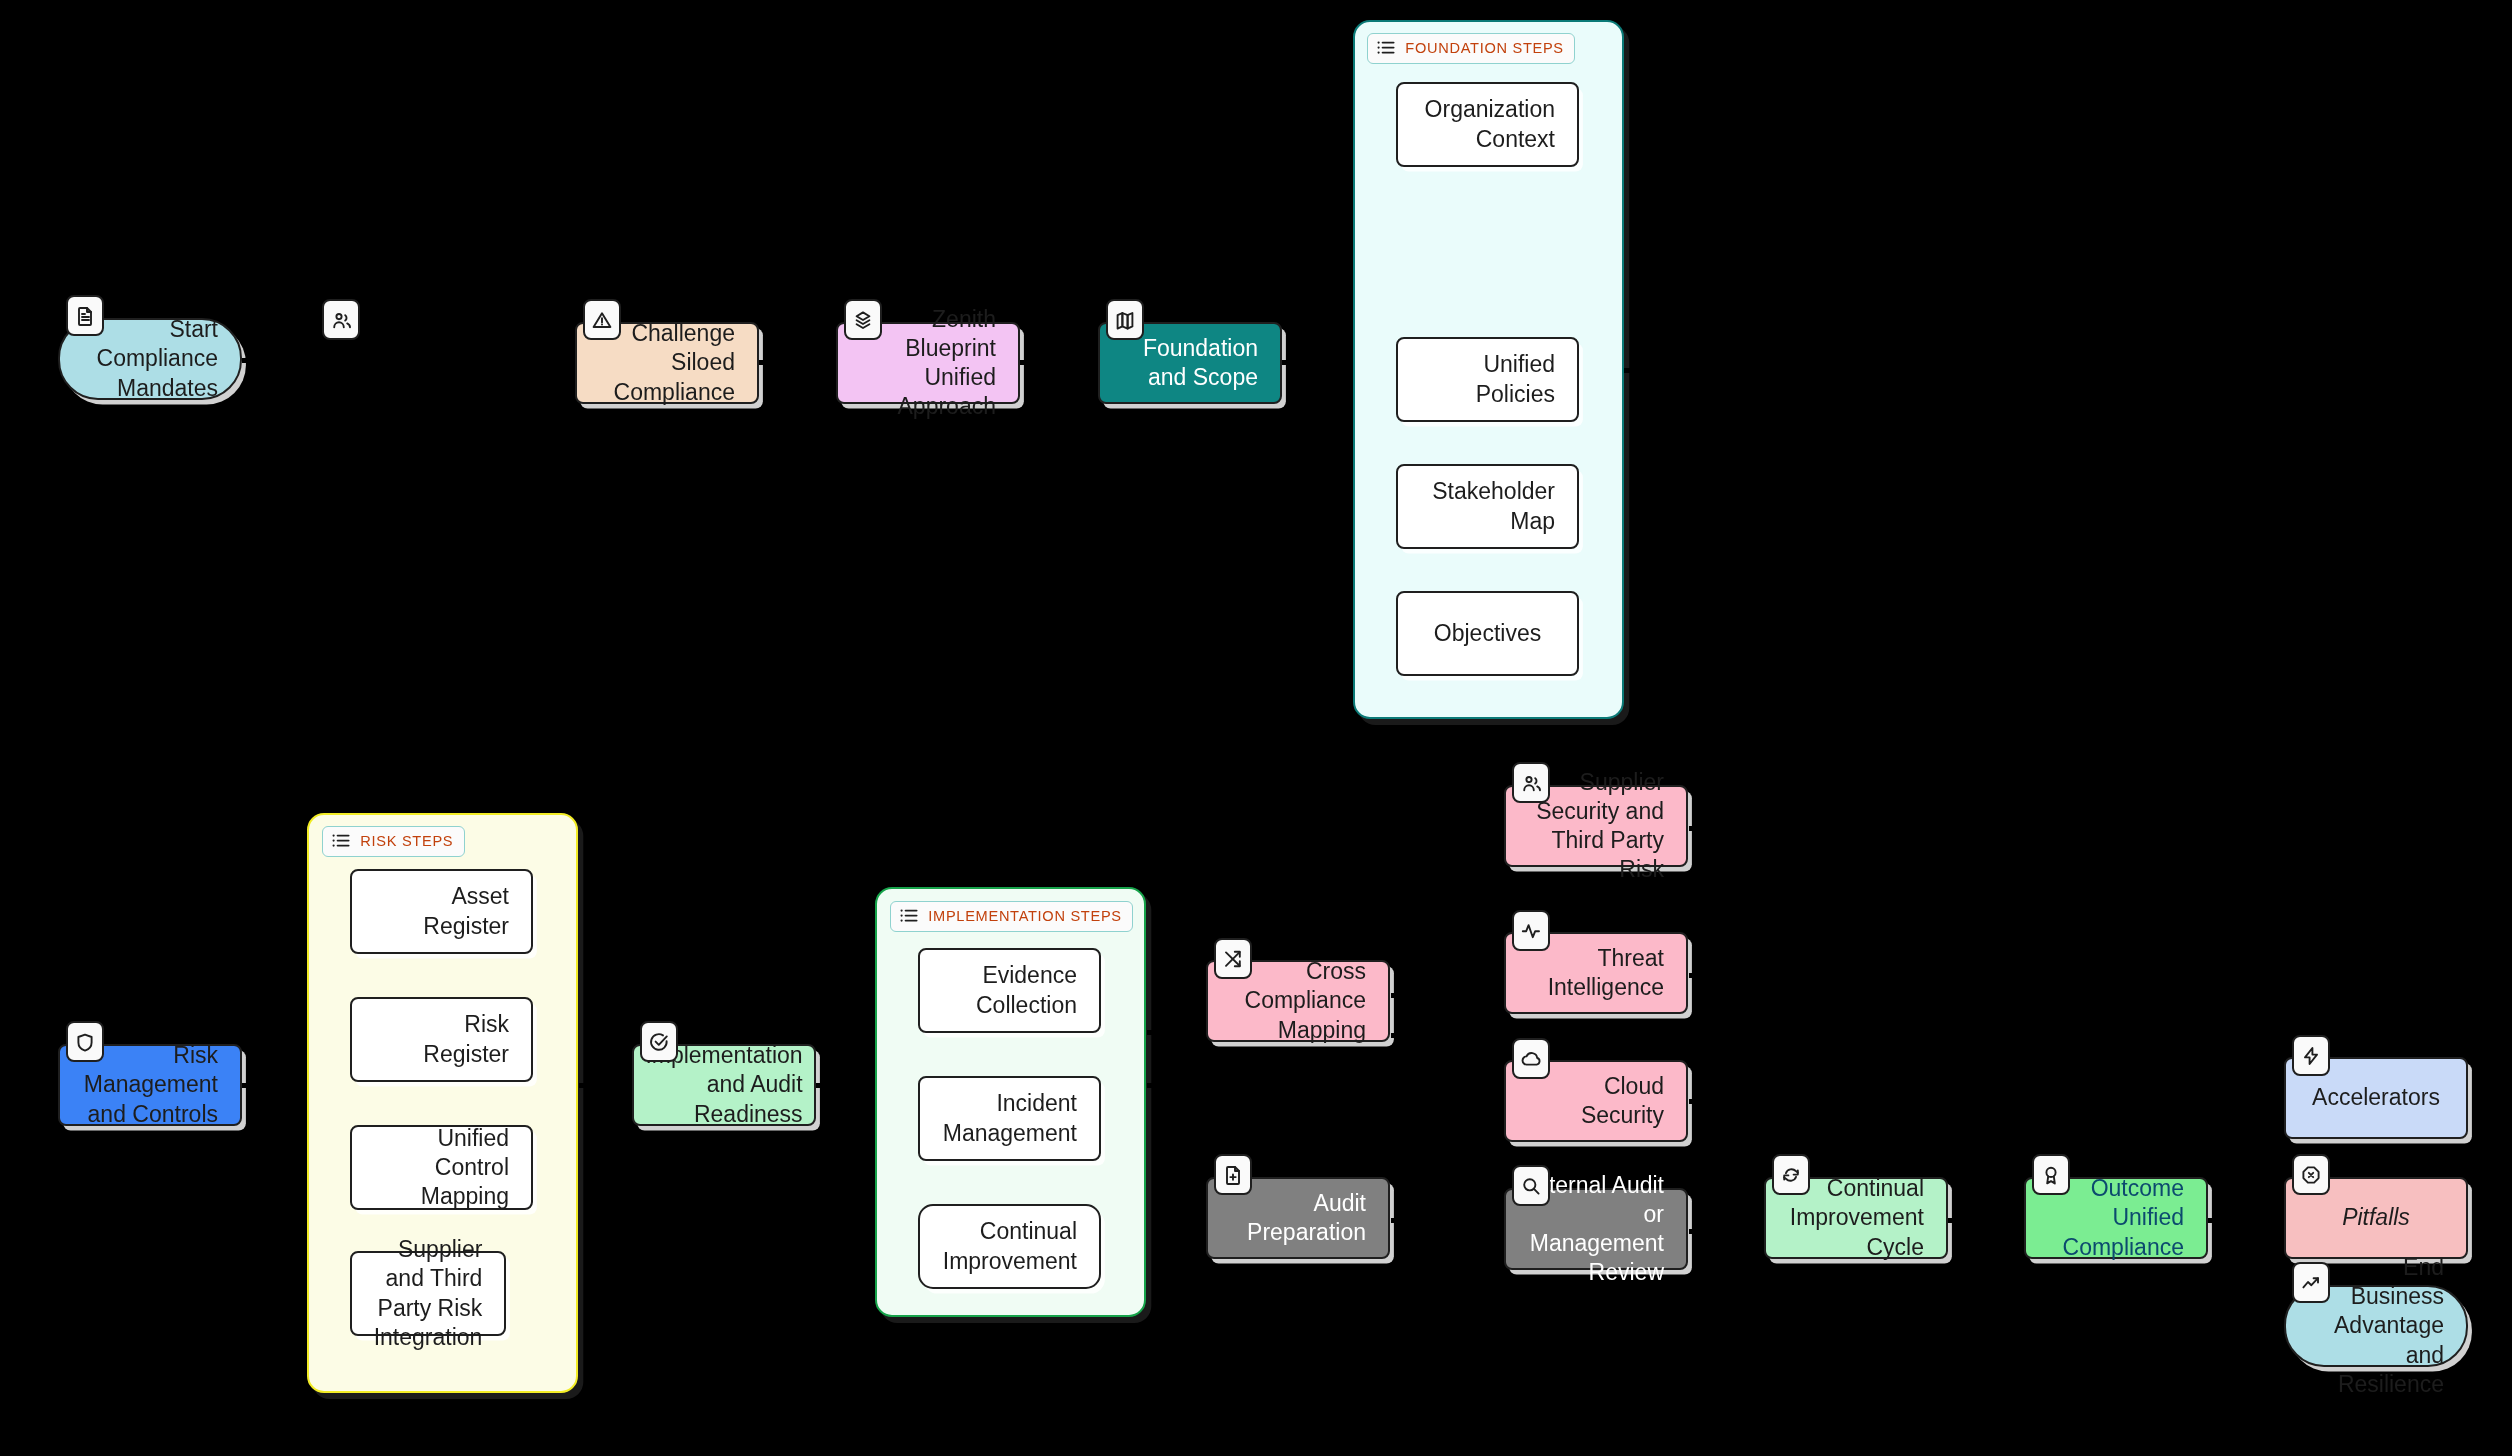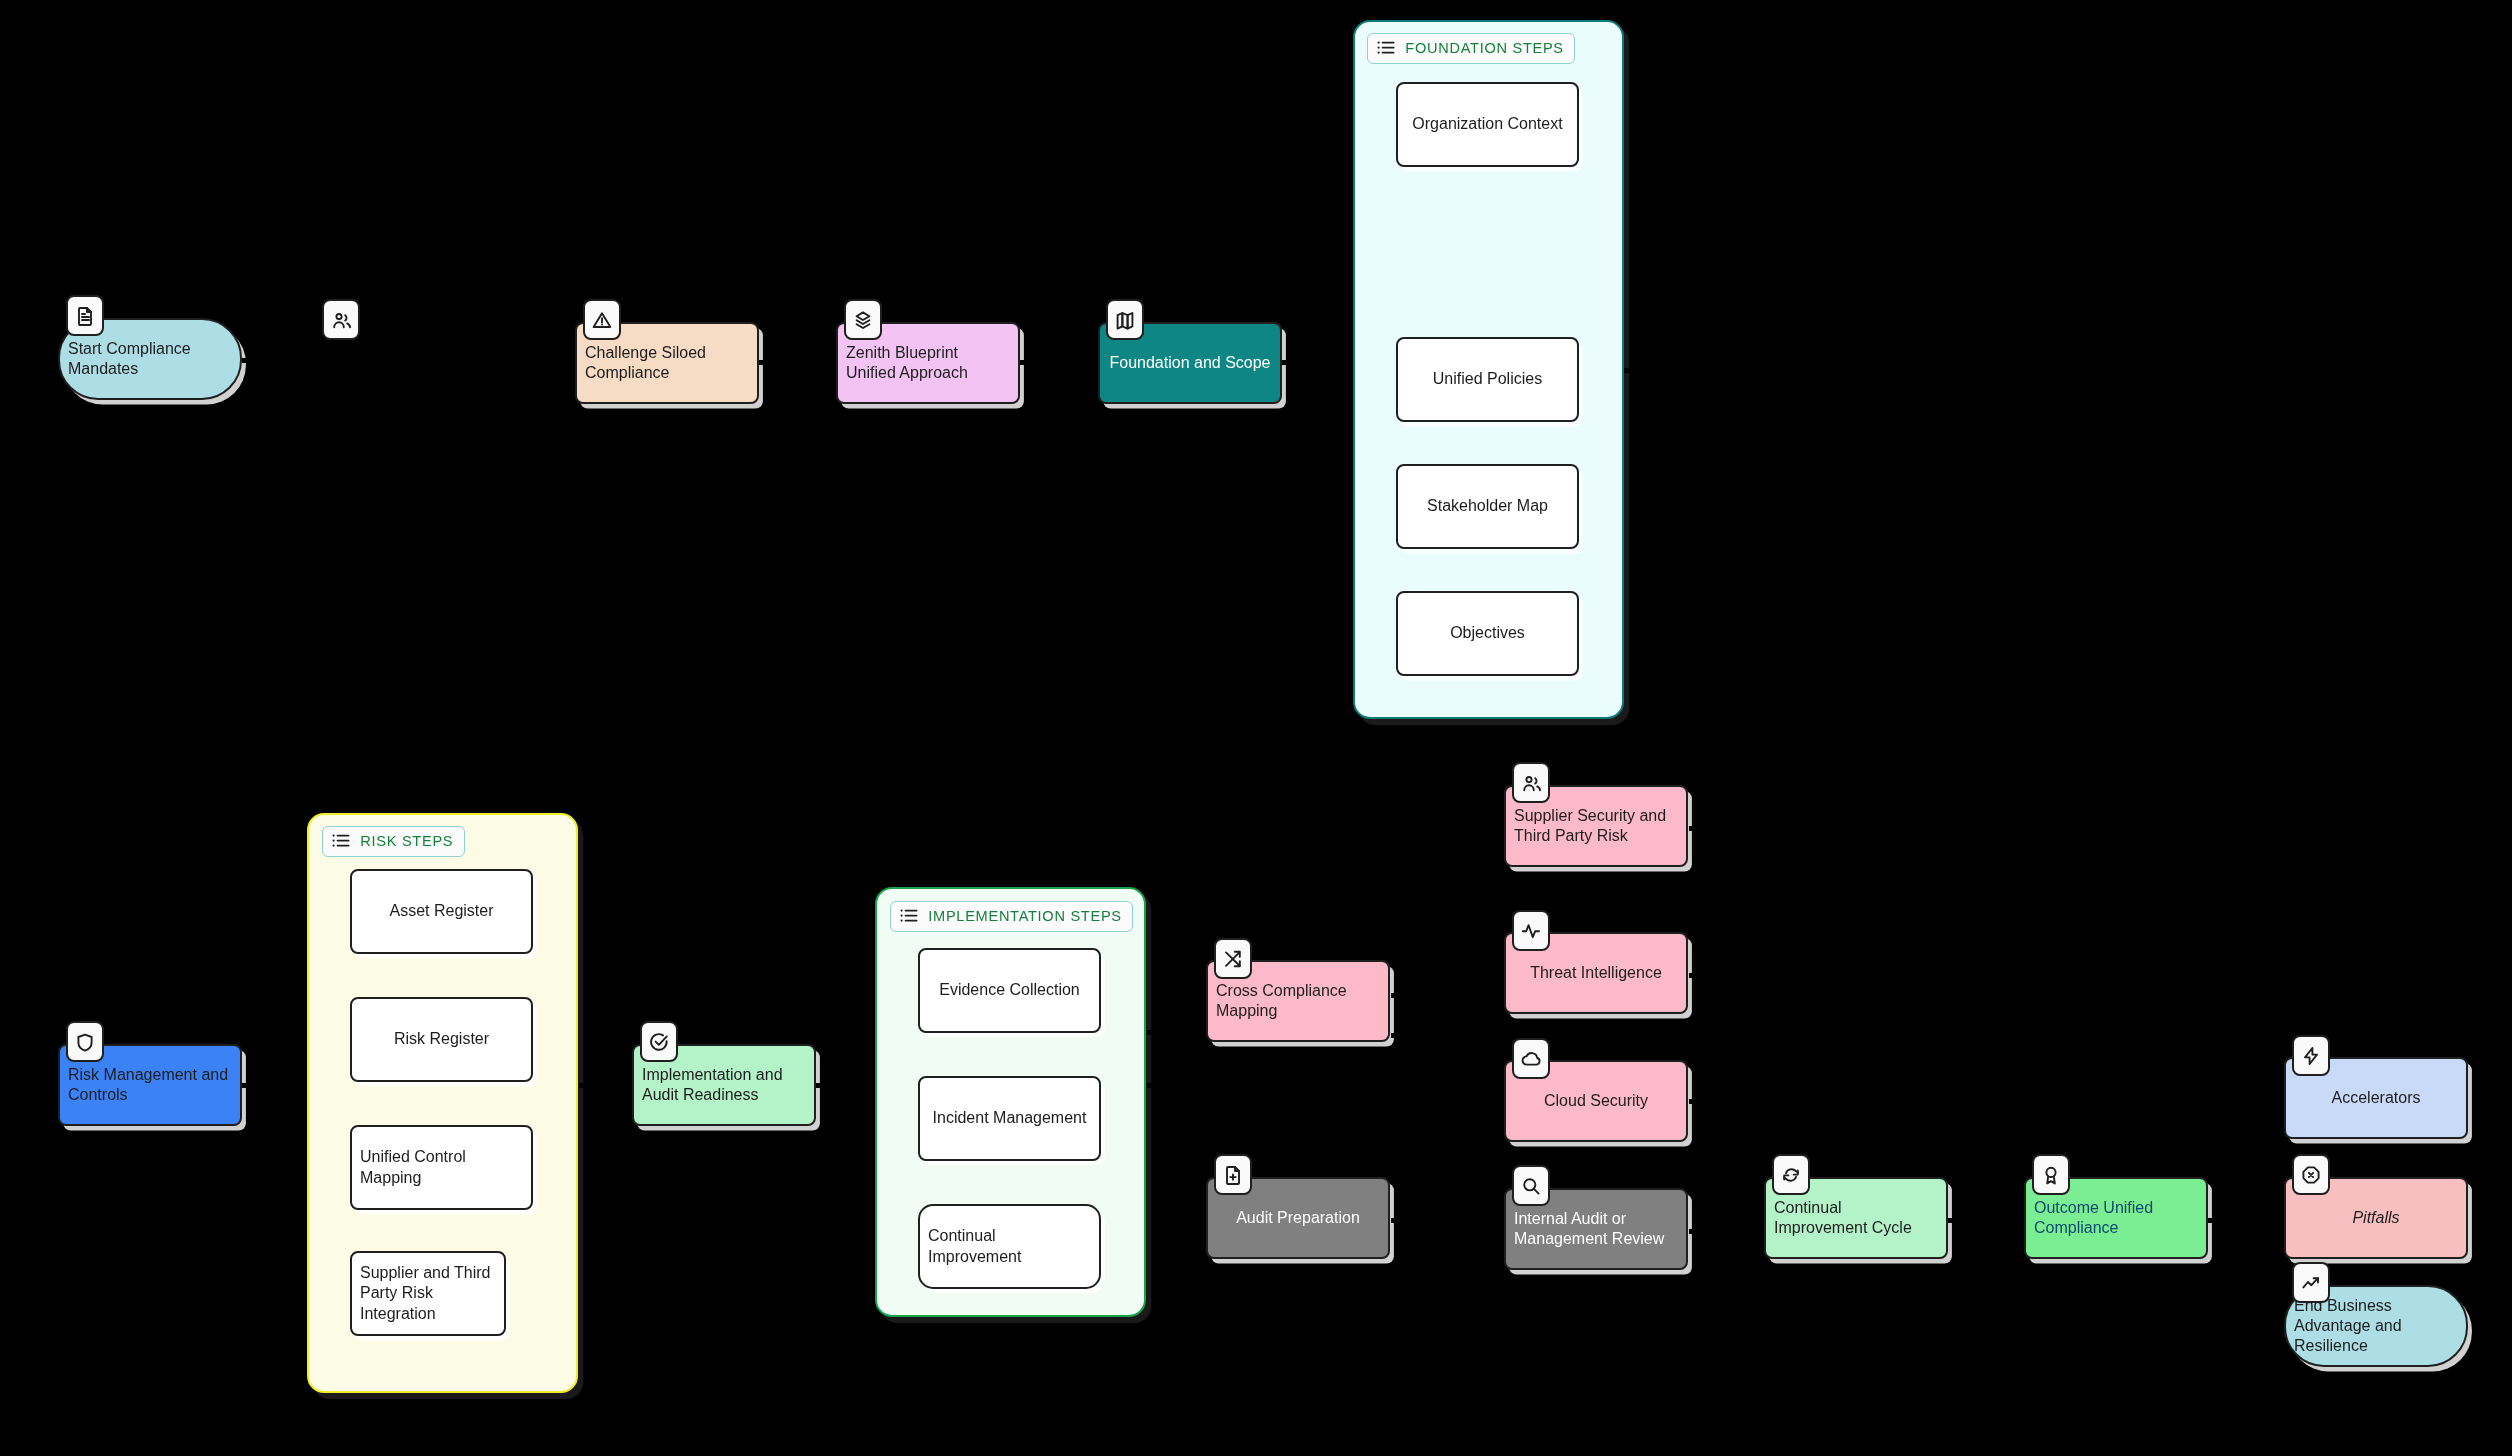--- a/index.html
+++ b/index.html
@@ -19,34 +19,34 @@
     box-sizing:border-box;
   }
   .group.risk{border-color:#f2ec25;background:#fcfce6;}
   .group.impl{border-color:#16a34a;background:#f0fcf4;}
 
   .group-label{
     position:absolute;left:20px;top:17px;
     display:flex;align-items:center;gap:9.3px;
     background:#fbfbfb;border:1.3px solid #8fd2cf;border-radius:6px;
     padding:4px 10.6px 4.6px 8px;
-    font-size:14.6px;letter-spacing:0.7px;color:#15803d;
+    font-size:14.6px;letter-spacing:0.7px;color:#c2410c;
     white-space:nowrap;
   }
   .group-label svg{display:block;}
 
   
   .node{
     position:absolute;box-sizing:border-box;
     border:2.3px solid #1f1f1f;border-radius:8px;
     background:#ffffff;
     display:flex;align-items:center;justify-content:center;
-    text-align:left;
-    font-size:16px;line-height:1.27;color:#1d1d1d;
-    padding:4px 8px;
+    text-align:right;
+    font-size:23px;line-height:1.27;color:#1d1d1d;
+    padding:4px 22px;
     box-shadow:4.6px 5.3px 0 -0.7px rgba(255,255,255,.82);
   }
   .node.stadium{border-radius:40px;}
   .node.white-text{color:#ffffff;}
 
   
   .badge{
     position:absolute;
     width:34px;height:37px;
     background:#fafafa;border:2.3px solid #1f1f1f;border-radius:8px;

